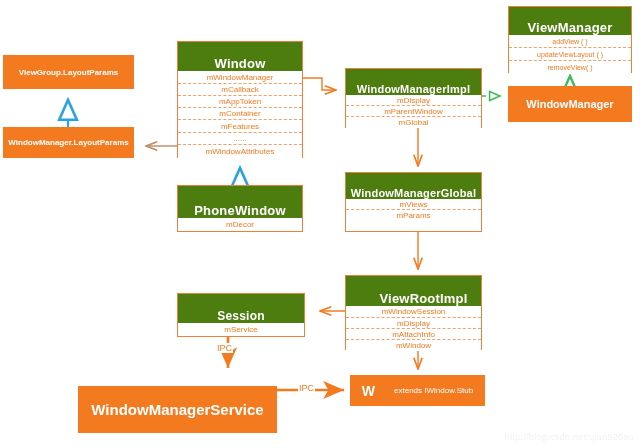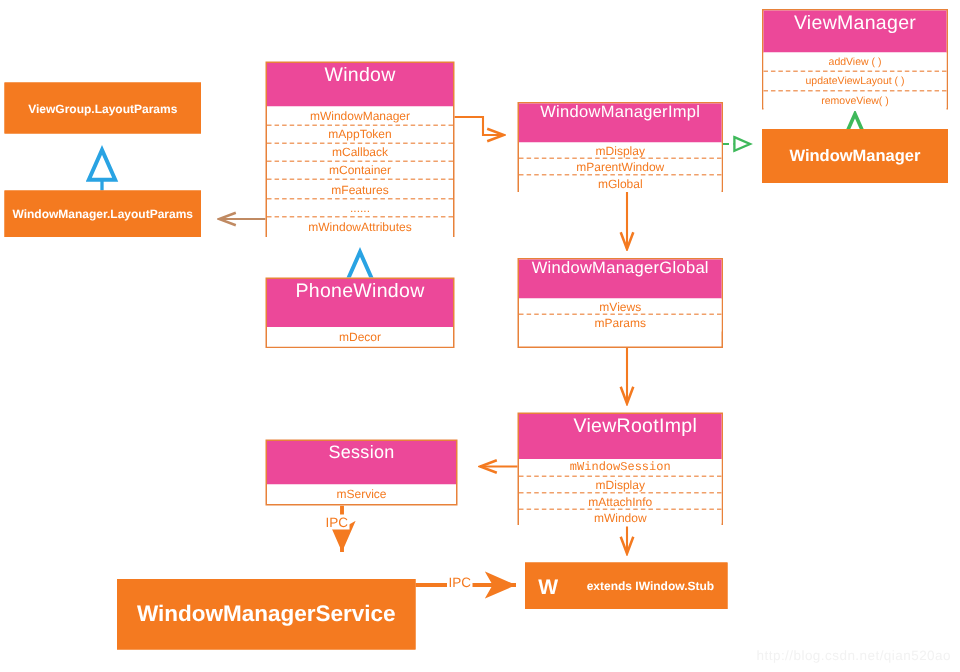--- a/index.html
+++ b/index.html
@@ -10,23 +10,23 @@
   }
   #stage{position:absolute;left:0;top:0;width:640px;height:448px;}
   svg#wires{position:absolute;left:0;top:0;width:640px;height:448px;pointer-events:none;}
 
   .uml{
     position:absolute;box-sizing:border-box;
     border:1px solid #e8823a;
     background:#ffffff;
   }
   .uml .hdr{
-    background:#ec4899;color:#ffffff;
-    display:flex;align-items:flex-start;justify-content:center;
-    font-weight:normal;letter-spacing:.2px;
+    background:#4d7c0f;color:#ffffff;
+    display:flex;align-items:flex-end;justify-content:center;
+    font-weight:bold;letter-spacing:.2px;
     box-sizing:border-box;width:100%;
   }
   .uml .rows{background:#ffffff;width:100%;box-sizing:border-box;}
   .uml .row{
     color:#f47a20;text-align:center;
     border-bottom:1px dashed #f0a06a;
     box-sizing:border-box;white-space:nowrap;
   }
   .uml .row:last-child{border-bottom:none;}
 
@@ -110,22 +110,22 @@
   <div class="block" style="left:3px;top:127px;width:131px;height:31px;font-size:8px;">
     <span>WindowManager.LayoutParams</span>
   </div>
 
   <div class="uml" style="left:177px;top:41px;width:126px;height:117px;">
     <div class="hdr" style="height:29px;font-size:13px;">
       <span>Window</span>
     </div>
     <div class="rows">
       <div class="row" style="font-size:8px;height:13px;line-height:13px;">mWindowManager</div>
+      <div class="row" style="font-size:8px;height:12px;line-height:12px;">mCallback</div>
       <div class="row" style="font-size:8px;height:12px;line-height:12px;">mAppToken</div>
-      <div class="row" style="font-size:8px;height:12px;line-height:12px;">mCallback</div>
       <div class="row" style="font-size:8px;height:12px;line-height:12px;">mContainer</div>
       <div class="row" style="font-size:8px;height:13px;line-height:13px;">mFeatures</div>
       <div class="row" style="font-size:8px;height:12px;line-height:12px;">......</div>
       <div class="row" style="font-size:8px;height:14px;line-height:14px;">mWindowAttributes</div>
     </div>
   </div>
 
   <div class="uml" style="left:177px;top:185px;width:126px;height:47px;">
     <div class="hdr" style="height:32px;font-size:13px;">
       <span>PhoneWindow</span>
@@ -154,21 +154,21 @@
       <div class="row" style="font-size:8px;height:11px;line-height:11px;">mViews</div>
       <div class="row" style="font-size:8px;height:11px;line-height:11px;">mParams</div>
     </div>
   </div>
 
   <div class="uml" style="left:345px;top:275px;width:137px;height:75px;">
     <div class="hdr" style="height:30px;font-size:13px;padding-left:20px;">
       <span>ViewRootImpl</span>
     </div>
     <div class="rows">
-      <div class="row" style="font-size:8px;height:12px;line-height:12px;font-family:Liberation Mono, monospace;">mWindowSession</div>
+      <div class="row" style="font-size:8px;height:12px;line-height:12px;">mWindowSession</div>
       <div class="row" style="font-size:8px;height:11px;line-height:11px;">mDisplay</div>
       <div class="row" style="font-size:8px;height:11px;line-height:11px;">mAttachInfo</div>
       <div class="row" style="font-size:8px;height:11px;line-height:11px;">mWindow</div>
     </div>
   </div>
 
   <div class="uml" style="left:177px;top:293px;width:128px;height:44px;">
     <div class="hdr" style="height:29px;font-size:12px;">
       <span>Session</span>
     </div>
@@ -191,20 +191,20 @@
   <div class="block" style="left:508px;top:86px;width:124px;height:36px;font-size:11px;">
     <span>WindowManager</span>
   </div>
 
   <div class="block" style="left:78px;top:373px;width:199px;height:47px;font-size:15px;margin-top:13px;">
     <span>WindowManagerService</span>
   </div>
 
   <div class="block" style="left:350px;top:375px;width:135px;height:31px;">
     <span style="font-size:14px;font-weight:bold;">W</span>
-    <span style="font-size:8px;font-weight:bold;margin-left:19px;">extends IWindow.Stub</span>
+    <span style="font-size:8px;font-weight:normal;margin-left:19px;">extends IWindow.Stub</span>
   </div>
 
   <div class="lbl" style="left:216px;top:343px;">IPC</div>
   <div class="lbl" style="left:298px;top:383px;">IPC</div>
 
   <div class="watermark">http://blog.csdn.net/qian520ao</div>
 </div>
 
 </body></html>

